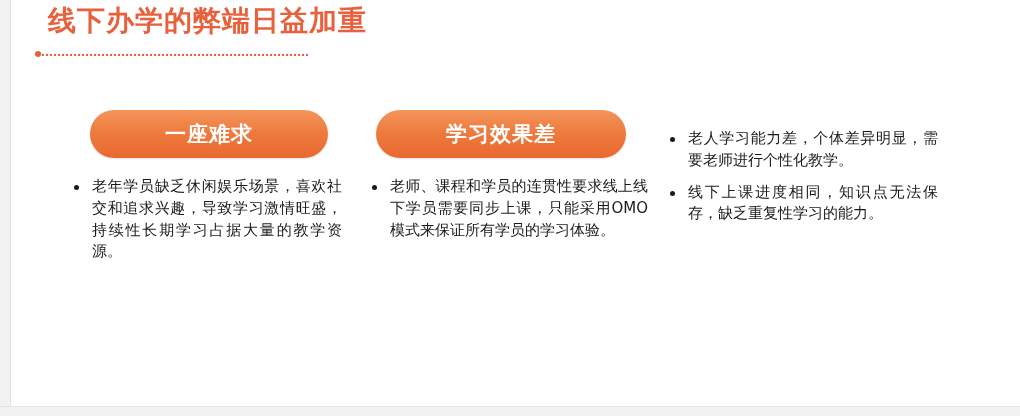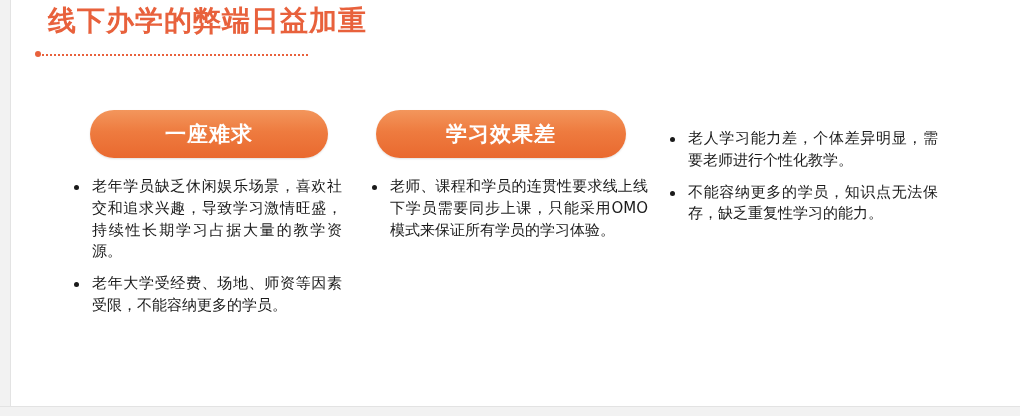--- a/index.html
+++ b/index.html
@@ -134,32 +134,31 @@
   <div class="title">线下办学的弊端日益加重</div>
   <div class="title-dot"></div>
   <div class="title-underline"></div>
 
   <div class="columns">
 
     <div class="column col1">
       <div class="pill p1">一座难求</div>
       <ul class="bullets">
         <li>老年学员缺乏休闲娱乐场景，喜欢社交和追求兴趣，导致学习激情旺盛，持续性长期学习占据大量的教学资源。</li>
-        <li>老年大学受经费、场地、师资等因素受限，不能容纳更多的学员。</li>
       </ul>
     </div>
 
     <div class="column col2">
       <div class="pill p2">学习效果差</div>
       <ul class="bullets">
         <li>老师、课程和学员的连贯性要求线上线下学员需要同步上课，只能采用OMO模式来保证所有学员的学习体验。</li>
       </ul>
     </div>
 
     <div class="column col3">
       <ul class="bullets">
         <li>老人学习能力差，个体差异明显，需要老师进行个性化教学。</li>
-        <li>不能容纳更多的学员，知识点无法保存，缺乏重复性学习的能力。</li>
+        <li>线下上课进度相同，知识点无法保存，缺乏重复性学习的能力。</li>
       </ul>
     </div>
 
   </div>
 </div>
 
 </body></html>

